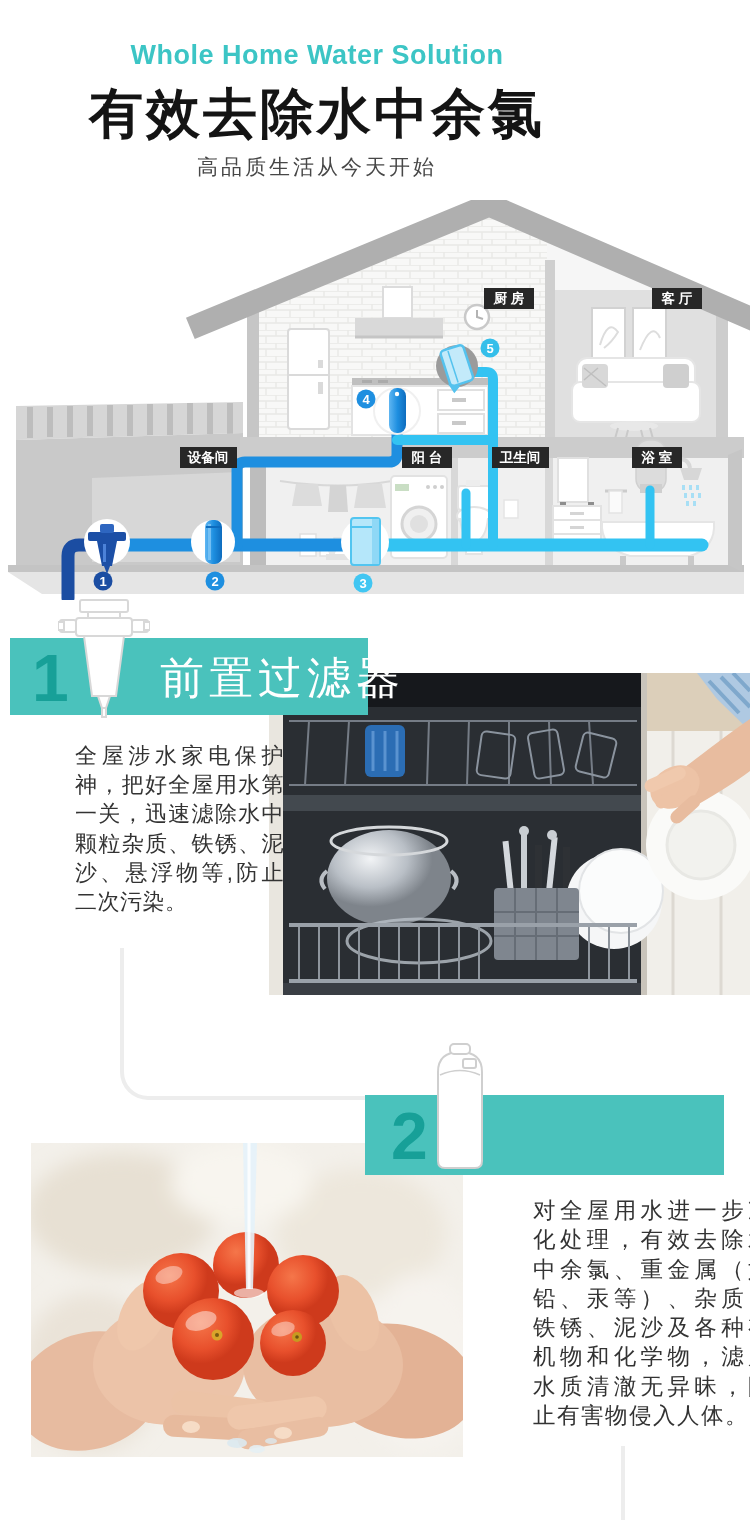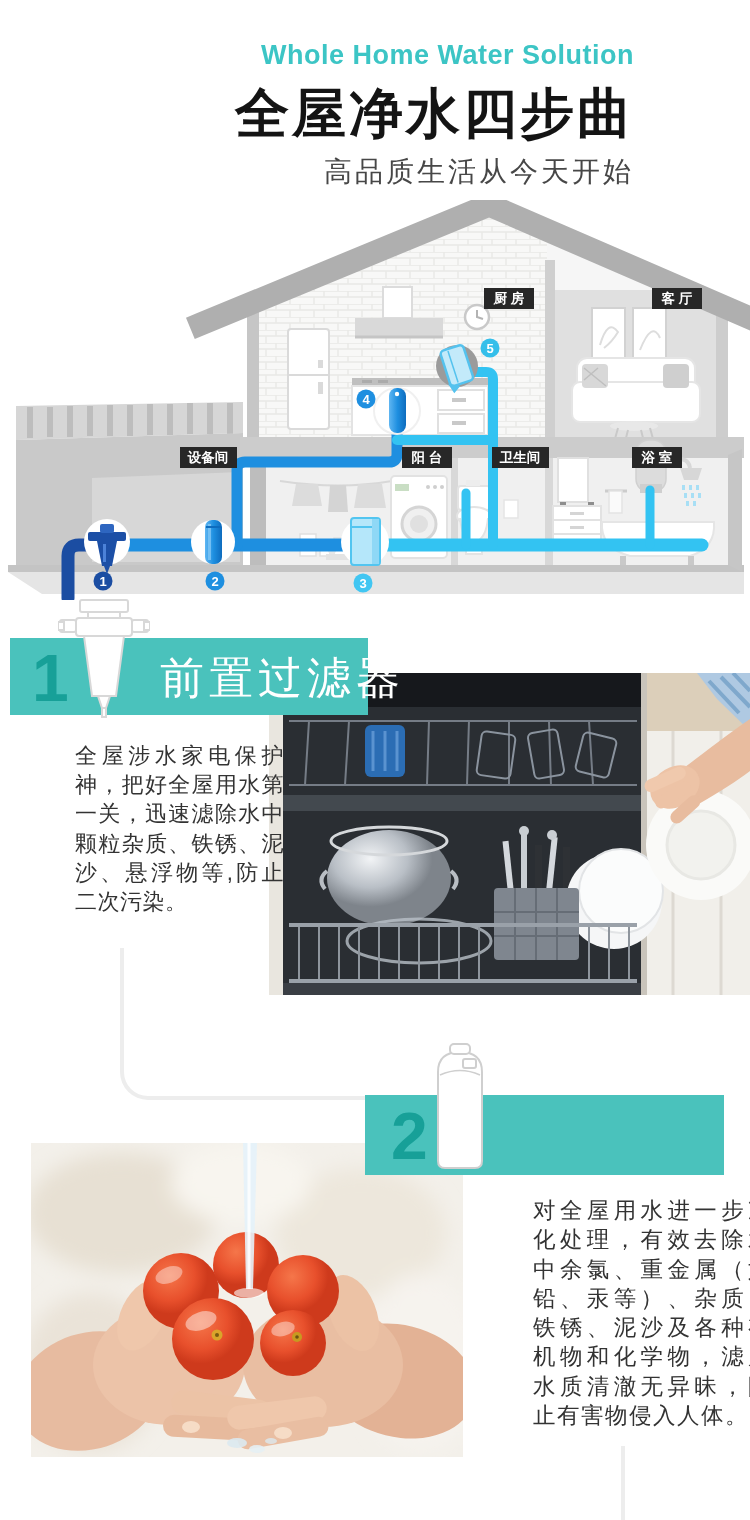--- a/index.html
+++ b/index.html
@@ -1,42 +1,42 @@
 <!DOCTYPE html>
 <html><head>
 <meta charset="utf-8">
 <style>
   html,body{margin:0;padding:0;background:#fff;}
   .page{position:relative;width:750px;height:1520px;background:#fff;overflow:hidden;
         font-family:"Liberation Sans","DejaVu Sans",sans-serif;}
   .abs{position:absolute;}
-  .center{left:0;width:634px;text-align:right;}
+  .center{left:0;width:634px;text-align:center;}
   .en-title{top:40px;font-size:27px;font-weight:bold;color:#3CC5C5;letter-spacing:.5px;}
   .main-title{top:78px;font-size:54px;font-weight:bold;color:#141414;letter-spacing:3px;}
-  .subtitle{top:153px;font-size:28px;color:#474747;letter-spacing:3px;}
+  .subtitle{top:153px;font-size:21px;color:#474747;letter-spacing:3px;}
   .banner{background:#4AC2BC;}
   .banner .num{position:absolute;font-size:66px;line-height:70px;font-weight:800;color:#17A098;}
   .banner .btitle{position:absolute;top:15px;font-size:44px;line-height:50px;font-weight:400;
                   color:#ffffff;letter-spacing:5px;white-space:nowrap;}
   .bodytext{color:#333;text-align:justify;text-justify:inter-character;margin-left:44px;}
   .bodytext::after{content:"";display:inline-block;width:0;}
   .t1{font-size:22px;line-height:29.2px;letter-spacing:.5px;}
   .t2{font-size:22.5px;line-height:29.3px;letter-spacing:1.5px;}
   .connector1{border-left:4px solid #EDEDED;border-bottom:4px solid #EDEDED;
               border-bottom-left-radius:28px;}
   .connector2{background:#EDEDED;}
   svg{display:block;}
 </style>
 </head>
 <body>
 
 <div class="page">
 
   <div class="abs center en-title">Whole Home Water Solution</div>
-  <div class="abs center main-title">全屋净水四步曲</div>
+  <div class="abs center main-title">有效去除水中余氯</div>
   <div class="abs center subtitle">高品质生活从今天开始</div>
 
   <svg class="abs" style="left:0;top:200px" width="750" height="400" viewBox="0 0 750 400">
     <defs>
       <pattern id="brick" width="24" height="13" patternUnits="userSpaceOnUse">
         <rect width="24" height="13" fill="#F8F8F7"></rect>
         <path d="M0,0 H24 M12,0 V6 M0,6 H24 M2,6 V13" stroke="#E9E9E6" stroke-width="1.4" fill="none"></path>
       </pattern>
       <linearGradient id="gblue" x1="0" y1="0" x2="1" y2="0">
         <stop offset="0" stop-color="#5FB6F2"></stop>

